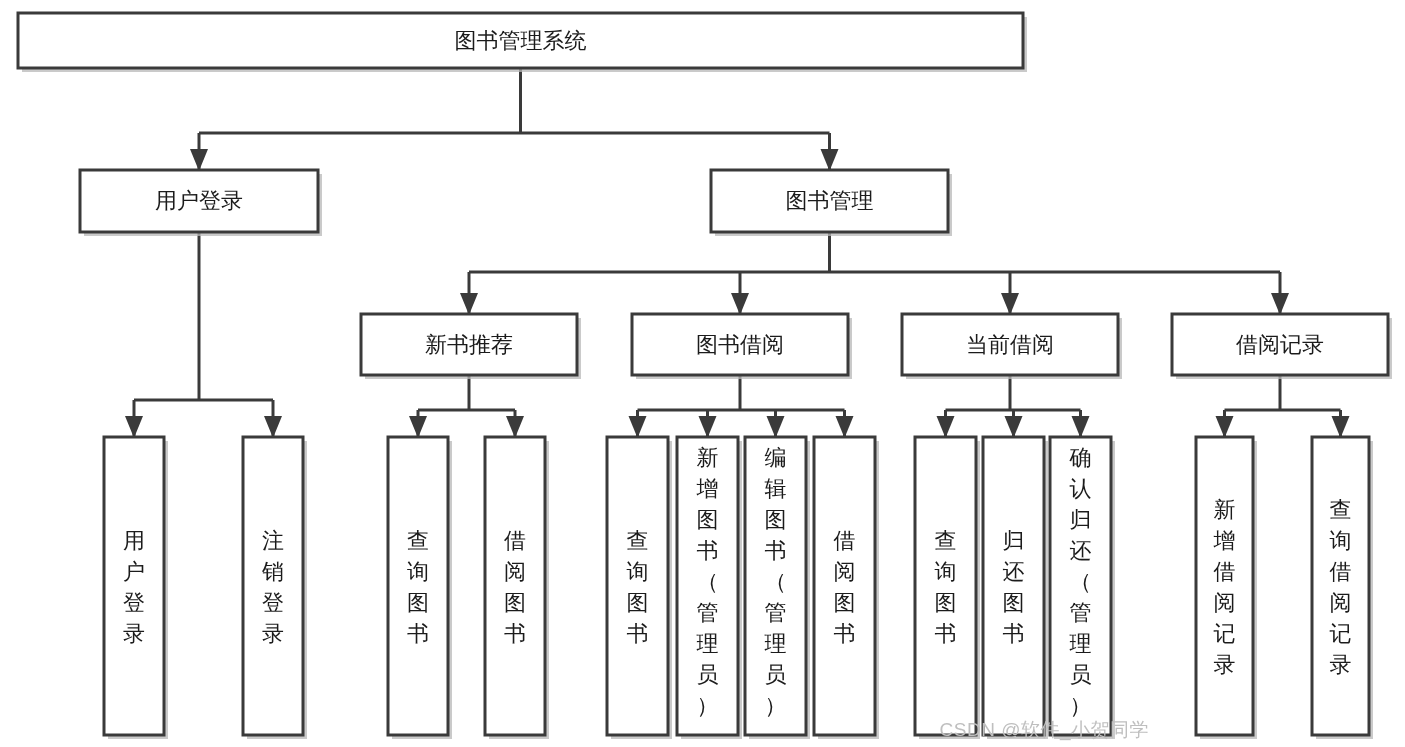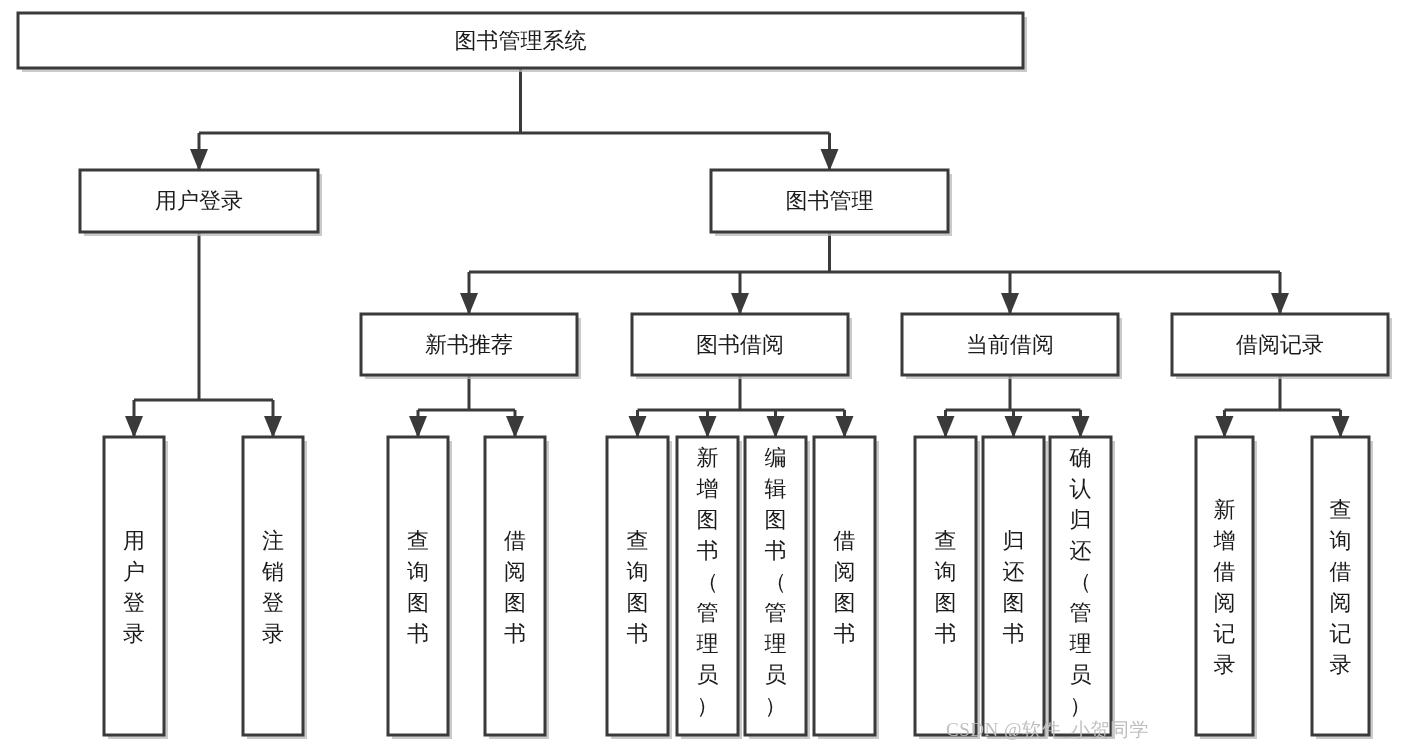--- a/index.html
+++ b/index.html
@@ -55,21 +55,21 @@
     fill: #1b1b1b;
     font-family: "DejaVu Sans", "Liberation Sans", sans-serif;
     font-size: 22px;
     text-anchor: middle;
   }
   .watermark {
     position: absolute;
     right: 8px;
     bottom: 4px;
     color: #bfbfbf;
-    font-family: Liberation Serif, serif;
+    font-family: Liberation Sans, sans-serif;
     font-size: 19px;
     letter-spacing: 0.5px;
     white-space: nowrap;
     user-select: none;
   }
 </style>
 </head>
 <body>
 
 <div id="diagram-root">

